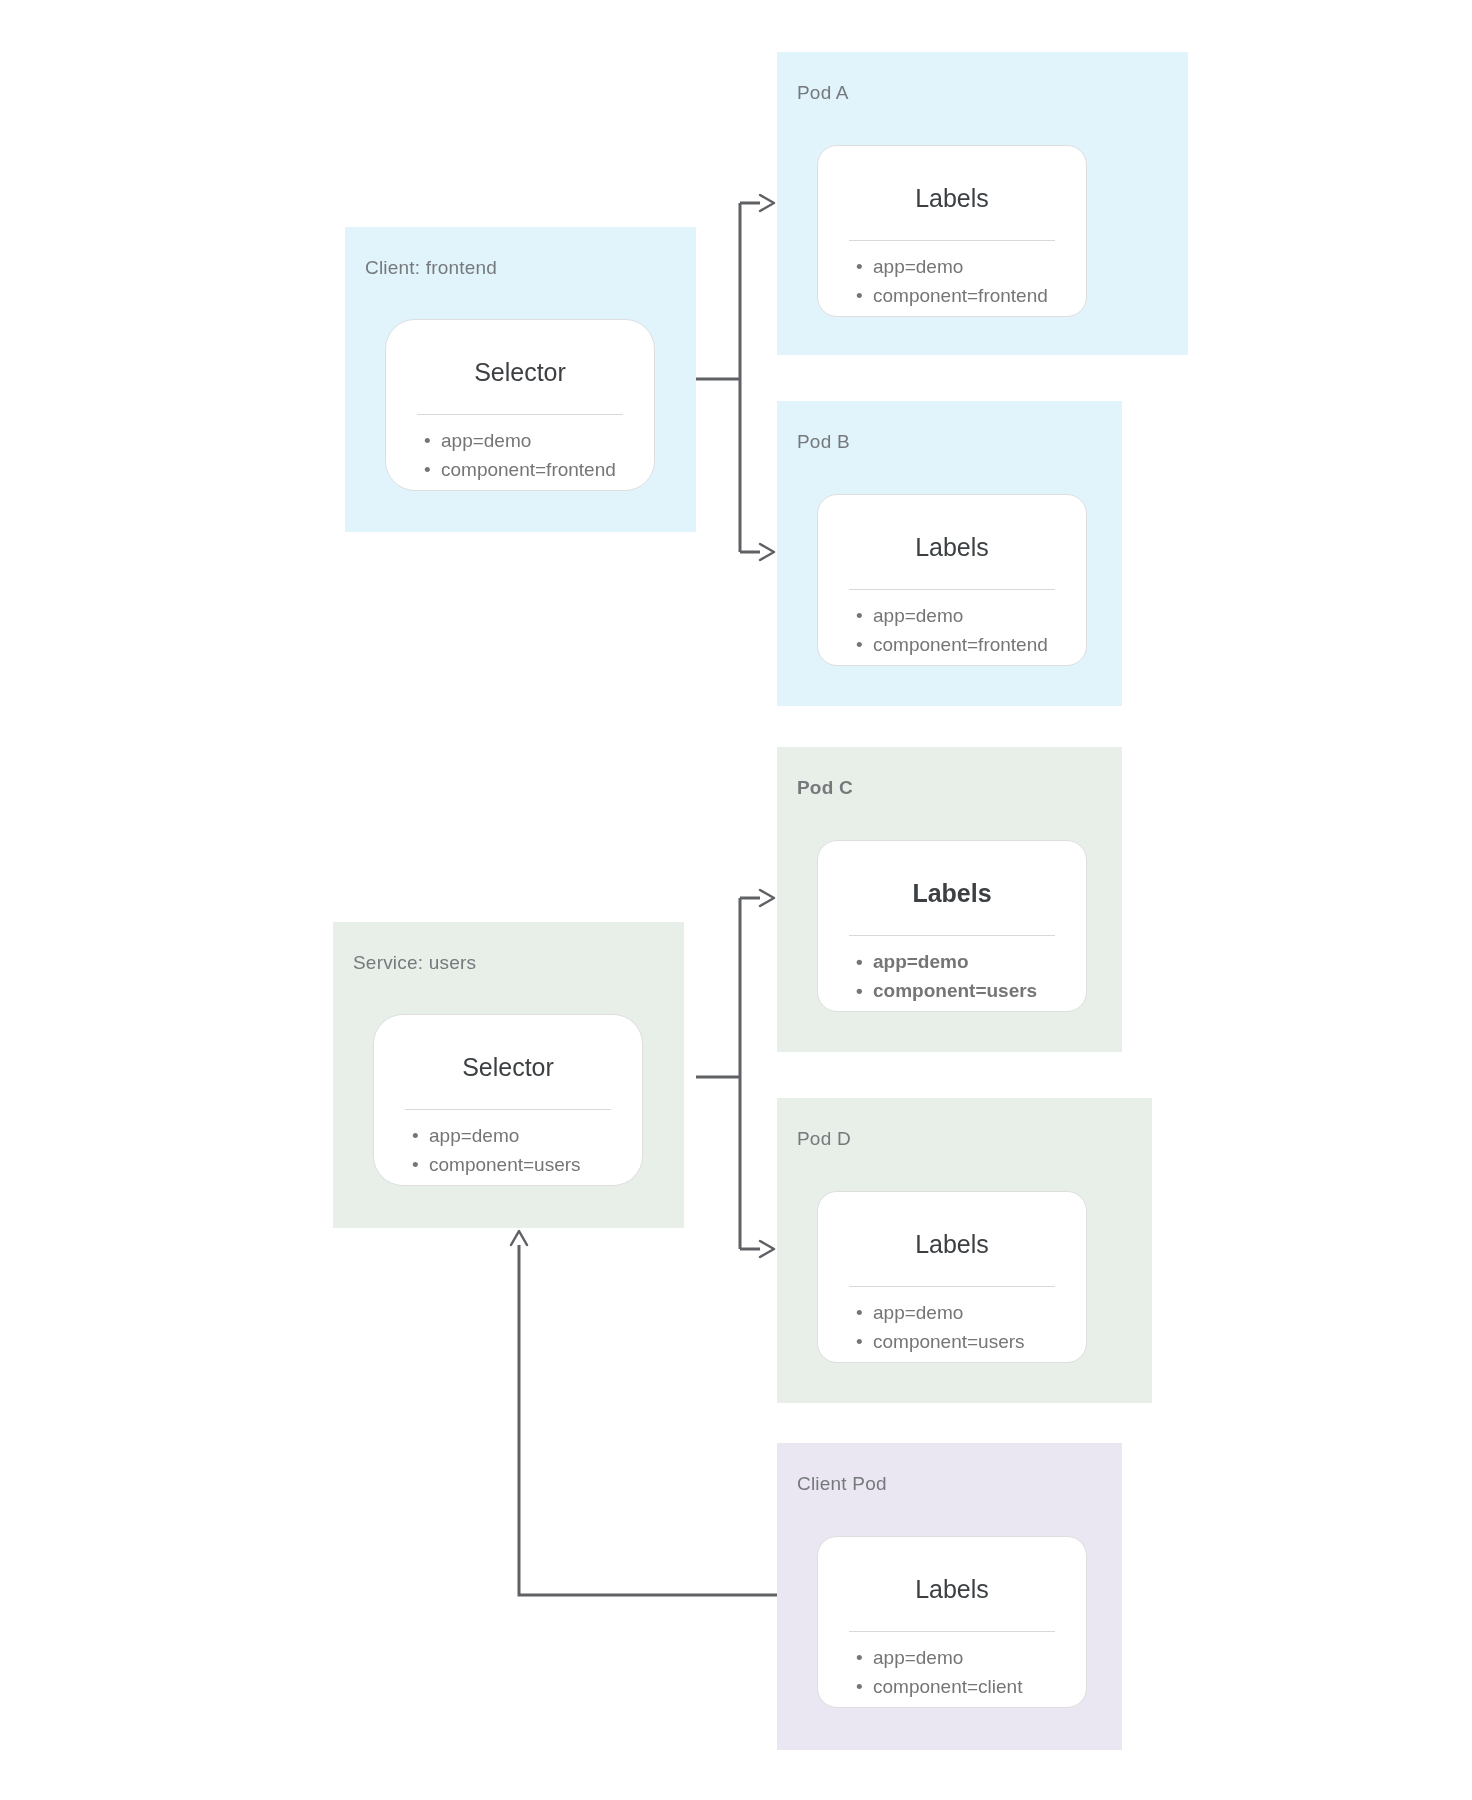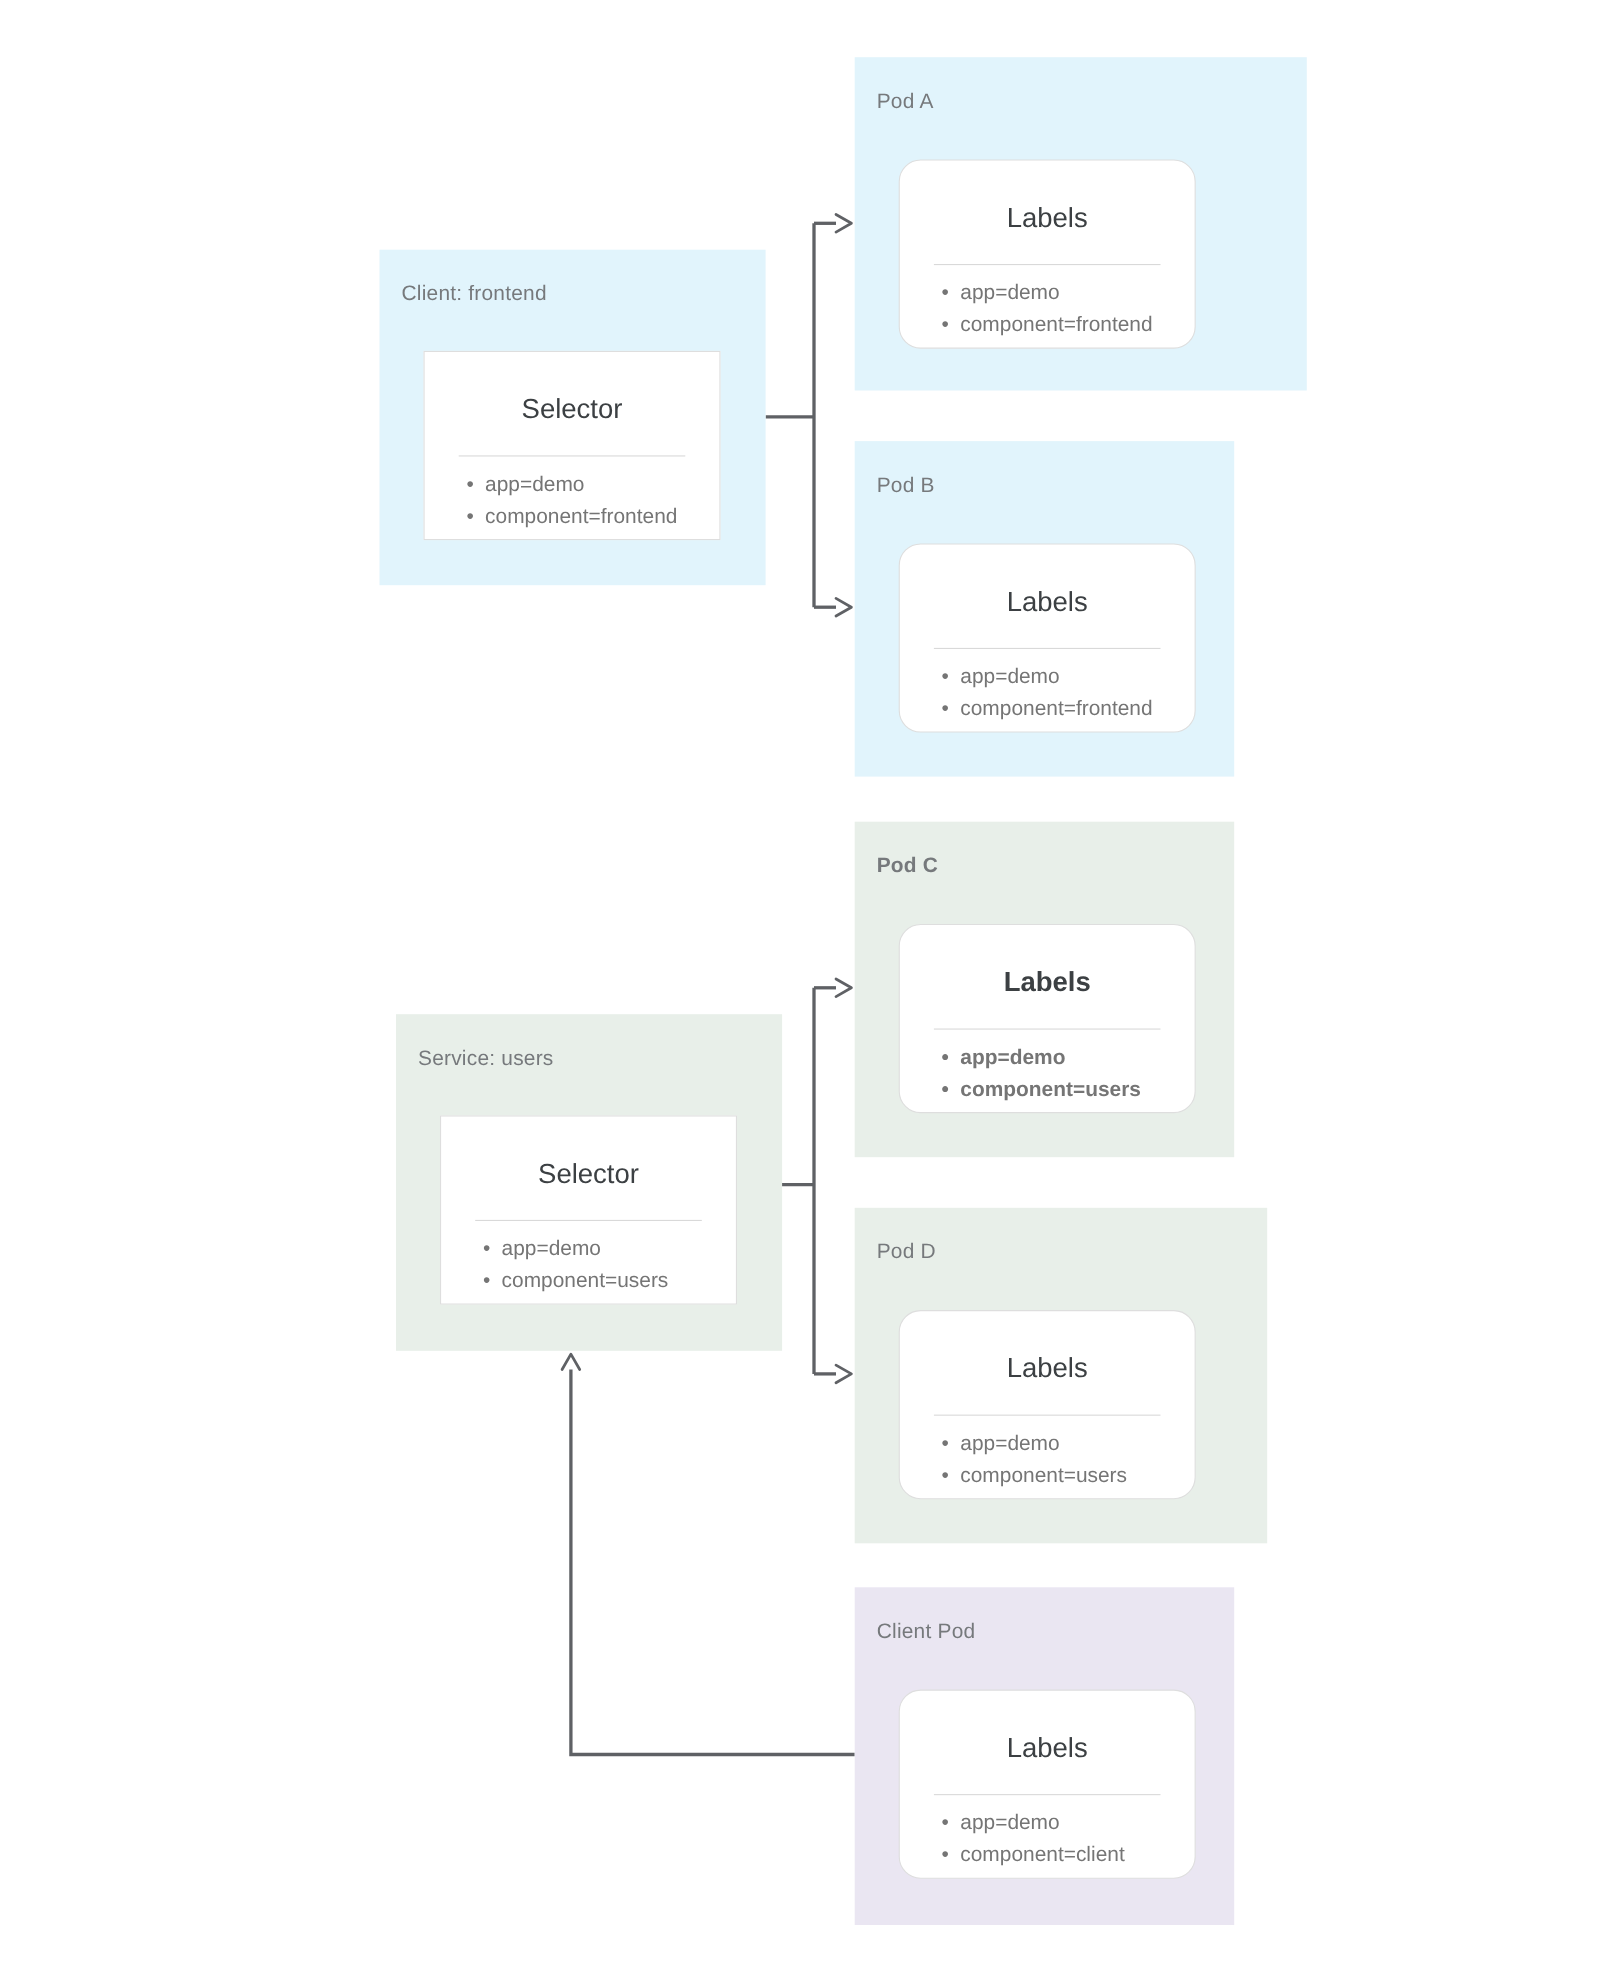--- a/index.html
+++ b/index.html
@@ -43,21 +43,21 @@
     color: var(--title-text);
   }
   .card {
     position: absolute;
     left: 40px;
     width: 270px;
     height: 172px;
     background: var(--card-bg);
     border: 1px solid var(--card-border);
   }
-  .card-svc  { top: 92px; }
+  .card-svc  { top: 92px; border-radius: 30px; }
   .card-pod  { top: 93px; border-radius: 20px; }
   .card-heading {
     height: 94px;
     padding-top: 10px;
     display: flex;
     align-items: center;
     justify-content: center;
     font-size: 25px;
     color: var(--heading-text);
   }
@@ -157,21 +157,21 @@
     <div class="card card-pod">
       <div class="card-heading">Labels</div>
       <div class="card-divider"></div>
       <ul class="card-list">
         <li>app=demo</li>
         <li>component=frontend</li>
       </ul>
     </div>
   </div>
 
-  <div class="node node-green" style="left:360px; top:922px; width:351px; height:306px;">
+  <div class="node node-green" style="left:333px; top:922px; width:351px; height:306px;">
     <div class="node-title">Service: users</div>
     <div class="card card-svc">
       <div class="card-heading">Selector</div>
       <div class="card-divider"></div>
       <ul class="card-list">
         <li>app=demo</li>
         <li>component=users</li>
       </ul>
     </div>
   </div>

